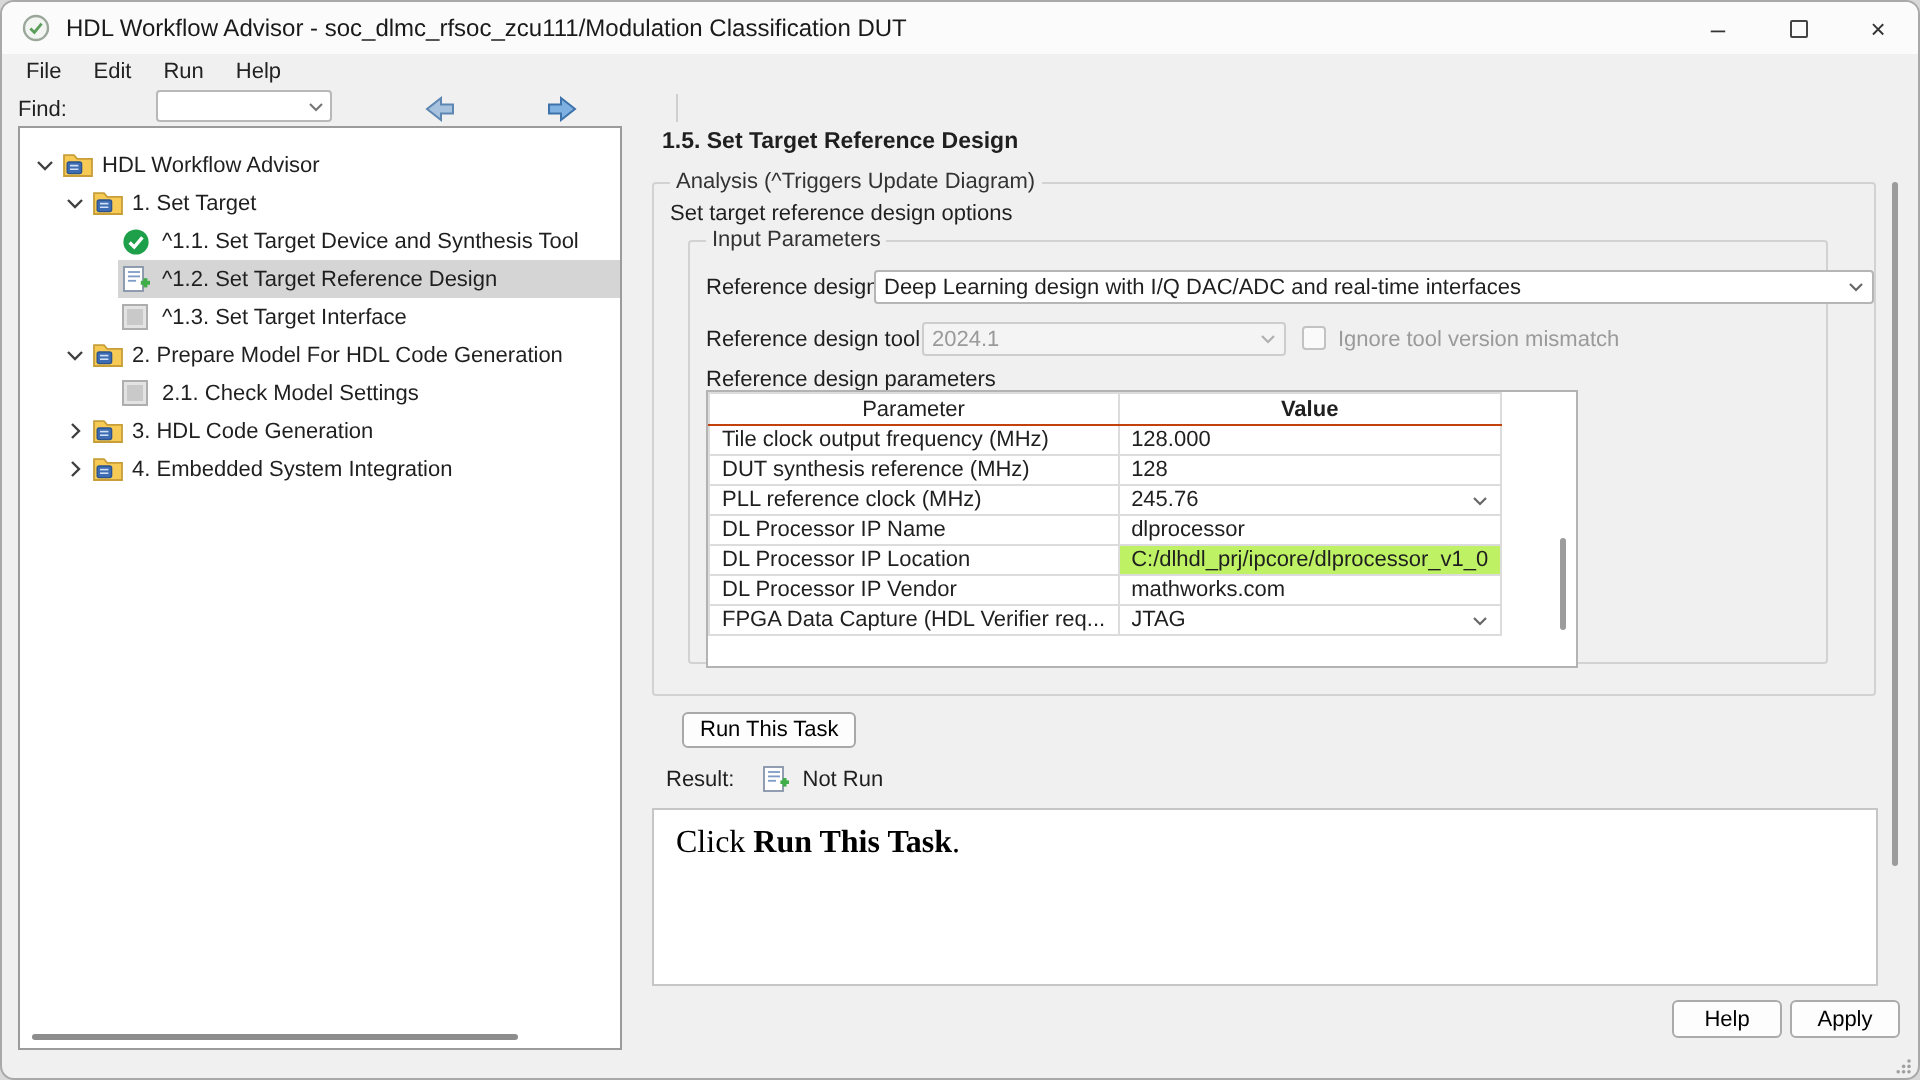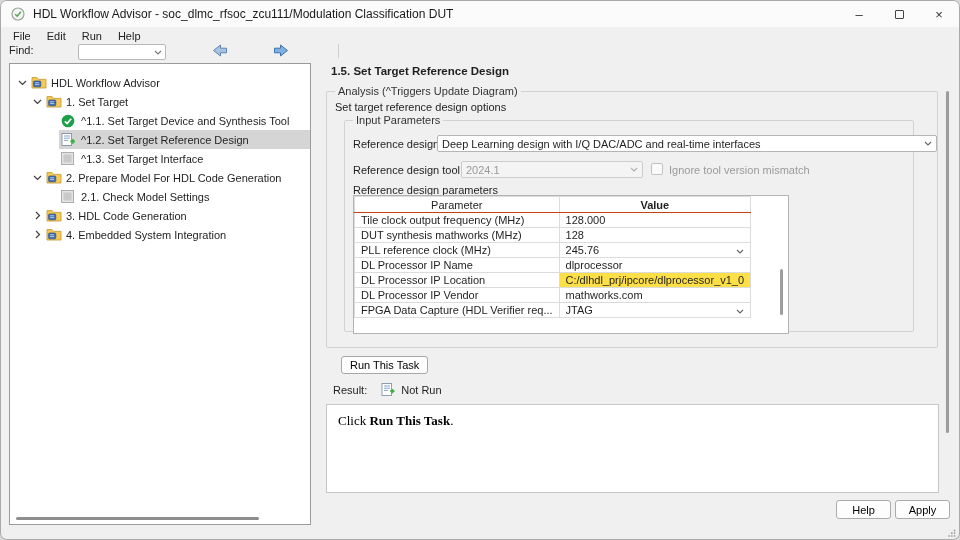--- a/index.html
+++ b/index.html
@@ -15,21 +15,21 @@
   .app-icon{display:inline-flex;margin-right:8px;}
   .title-text{font-size:12px;color:#1a1a1a;}
   .win-controls{position:absolute;right:0;top:0;height:26px;display:flex;}
   .win-btn{width:40px;height:26px;display:flex;align-items:center;justify-content:center;
     font-size:13px;color:#333;cursor:default;}
   .max-glyph{width:9px;height:9px;border:1px solid #444;border-radius:1px;display:inline-block;}
   
   .menubar{position:absolute;top:26px;left:0;right:0;height:17px;display:flex;align-items:center;padding-left:4px;}
   .menu-item{padding:1px 8px;color:#222;}
   
-  .toolbar{position:absolute;top:43px;left:0;right:0;height:17px;display:flex;align-items:flex-start;padding-left:8px;gap:40px;}
+  .toolbar{position:absolute;top:43px;left:0;right:0;height:17px;display:flex;align-items:flex-end;padding-left:8px;gap:40px;}
   .find-label{margin-right:5px;}
   .find-combo{width:88px;height:16px;background:#fff;border:1px solid #b8b8b8;border-radius:2px;
     display:flex;align-items:center;justify-content:flex-end;padding-right:3px;}
   .nav-arrow{display:inline-flex;margin-left:5px;}
   .toolbar-sep{width:1px;height:14px;background:#cfcfcf;margin-left:8px;}
   
   .tree-panel{position:absolute;left:8px;top:62px;width:302px;height:462px;background:#fff;
     border:1px solid #9b9b9b;overflow:hidden;}
   .tree{padding-top:9px;}
   .tree-row{display:flex;align-items:center;height:19px;white-space:nowrap;}
@@ -55,31 +55,31 @@
   .checkbox{position:absolute;width:12px;height:12px;background:#fafafa;border:1px solid #c2c2c2;border-radius:2px;}
   .dim{color:#9a9a9a;}
   
   .table-wrap{position:absolute;left:8px;top:74px;width:436px;height:139px;background:#fff;
     border:1px solid #b3b3b3;overflow:hidden;}
   table.params{border-collapse:collapse;table-layout:fixed;}
   table.params th,table.params td{border:1px solid #dcdcdc;padding:1px 6px;height:15px;
     font-weight:normal;text-align:left;overflow:hidden;white-space:nowrap;font-size:11px;}
   table.params th{text-align:center;height:16px;border-bottom:1px solid #c2410c;}
   table.params th.val{font-weight:bold;}
-  td.readonly{background:#fde047;margin-top:12px;}
+  td.readonly{background:#bef264;margin-top:12px;}
   .cell-flex{display:flex;align-items:center;}
   .cell-flex .txt{flex:1;overflow:hidden;white-space:nowrap;}
   .tbl-vscroll{position:absolute;right:2px;top:74px;width:3px;height:46px;background:#9c9c9c;border-radius:2px;}
   
   .run-btn{position:absolute;left:340px;top:355px;height:18px;padding:0 8px;background:#fdfdfd;
     border:1px solid #a8a8a8;border-radius:3px;font-family:"Liberation Sans",sans-serif;font-size:11px;}
   .result-row{position:absolute;left:332px;top:382px;display:flex;align-items:center;}
   .result-row .ric{margin:0 6px 0 14px;display:inline-flex;}
   .result-box{position:absolute;left:325px;top:403px;width:613px;height:89px;background:#fff;
-    border:1px solid #c6c6c6;padding:8px 11px;font-family:"Liberation Serif",serif;font-size:13px;color:#000;}
+    border:1px solid #c6c6c6;padding:8px 11px;font-family:"Liberation Serif",serif;font-size:16px;color:#000;}
   .bottom-btn{position:absolute;top:499px;width:55px;height:19px;background:#fdfdfd;
     border:1px solid #ababab;border-radius:3px;font-family:"Liberation Sans",sans-serif;font-size:11px;}
   .help-btn{left:835px;}
   .apply-btn{left:894px;}
   
   .vscroll-right{position:absolute;left:945px;top:90px;width:3px;height:342px;background:#9c9c9c;border-radius:2px;}
   .statusbar{position:absolute;left:0;right:0;bottom:0;height:8px;}
   .grip{position:absolute;right:3px;bottom:2px;}
 </style>
 </head>
@@ -325,21 +325,21 @@
           <tbody id="param-rows">
               <tr>
                 <td>Tile clock output frequency (MHz)</td>
                 <td>
                   <span class="cell-flex">
                     <span class="txt">128.000</span>
                   </span>
                 </td>
               </tr>
               <tr>
-                <td>DUT synthesis mathworks (MHz)</td>
+                <td>DUT synthesis reference (MHz)</td>
                 <td>
                   <span class="cell-flex">
                     <span class="txt">128</span>
                   </span>
                 </td>
               </tr>
               <tr>
                 <td>PLL reference clock (MHz)</td>
                 <td>
                   <span class="cell-flex">

